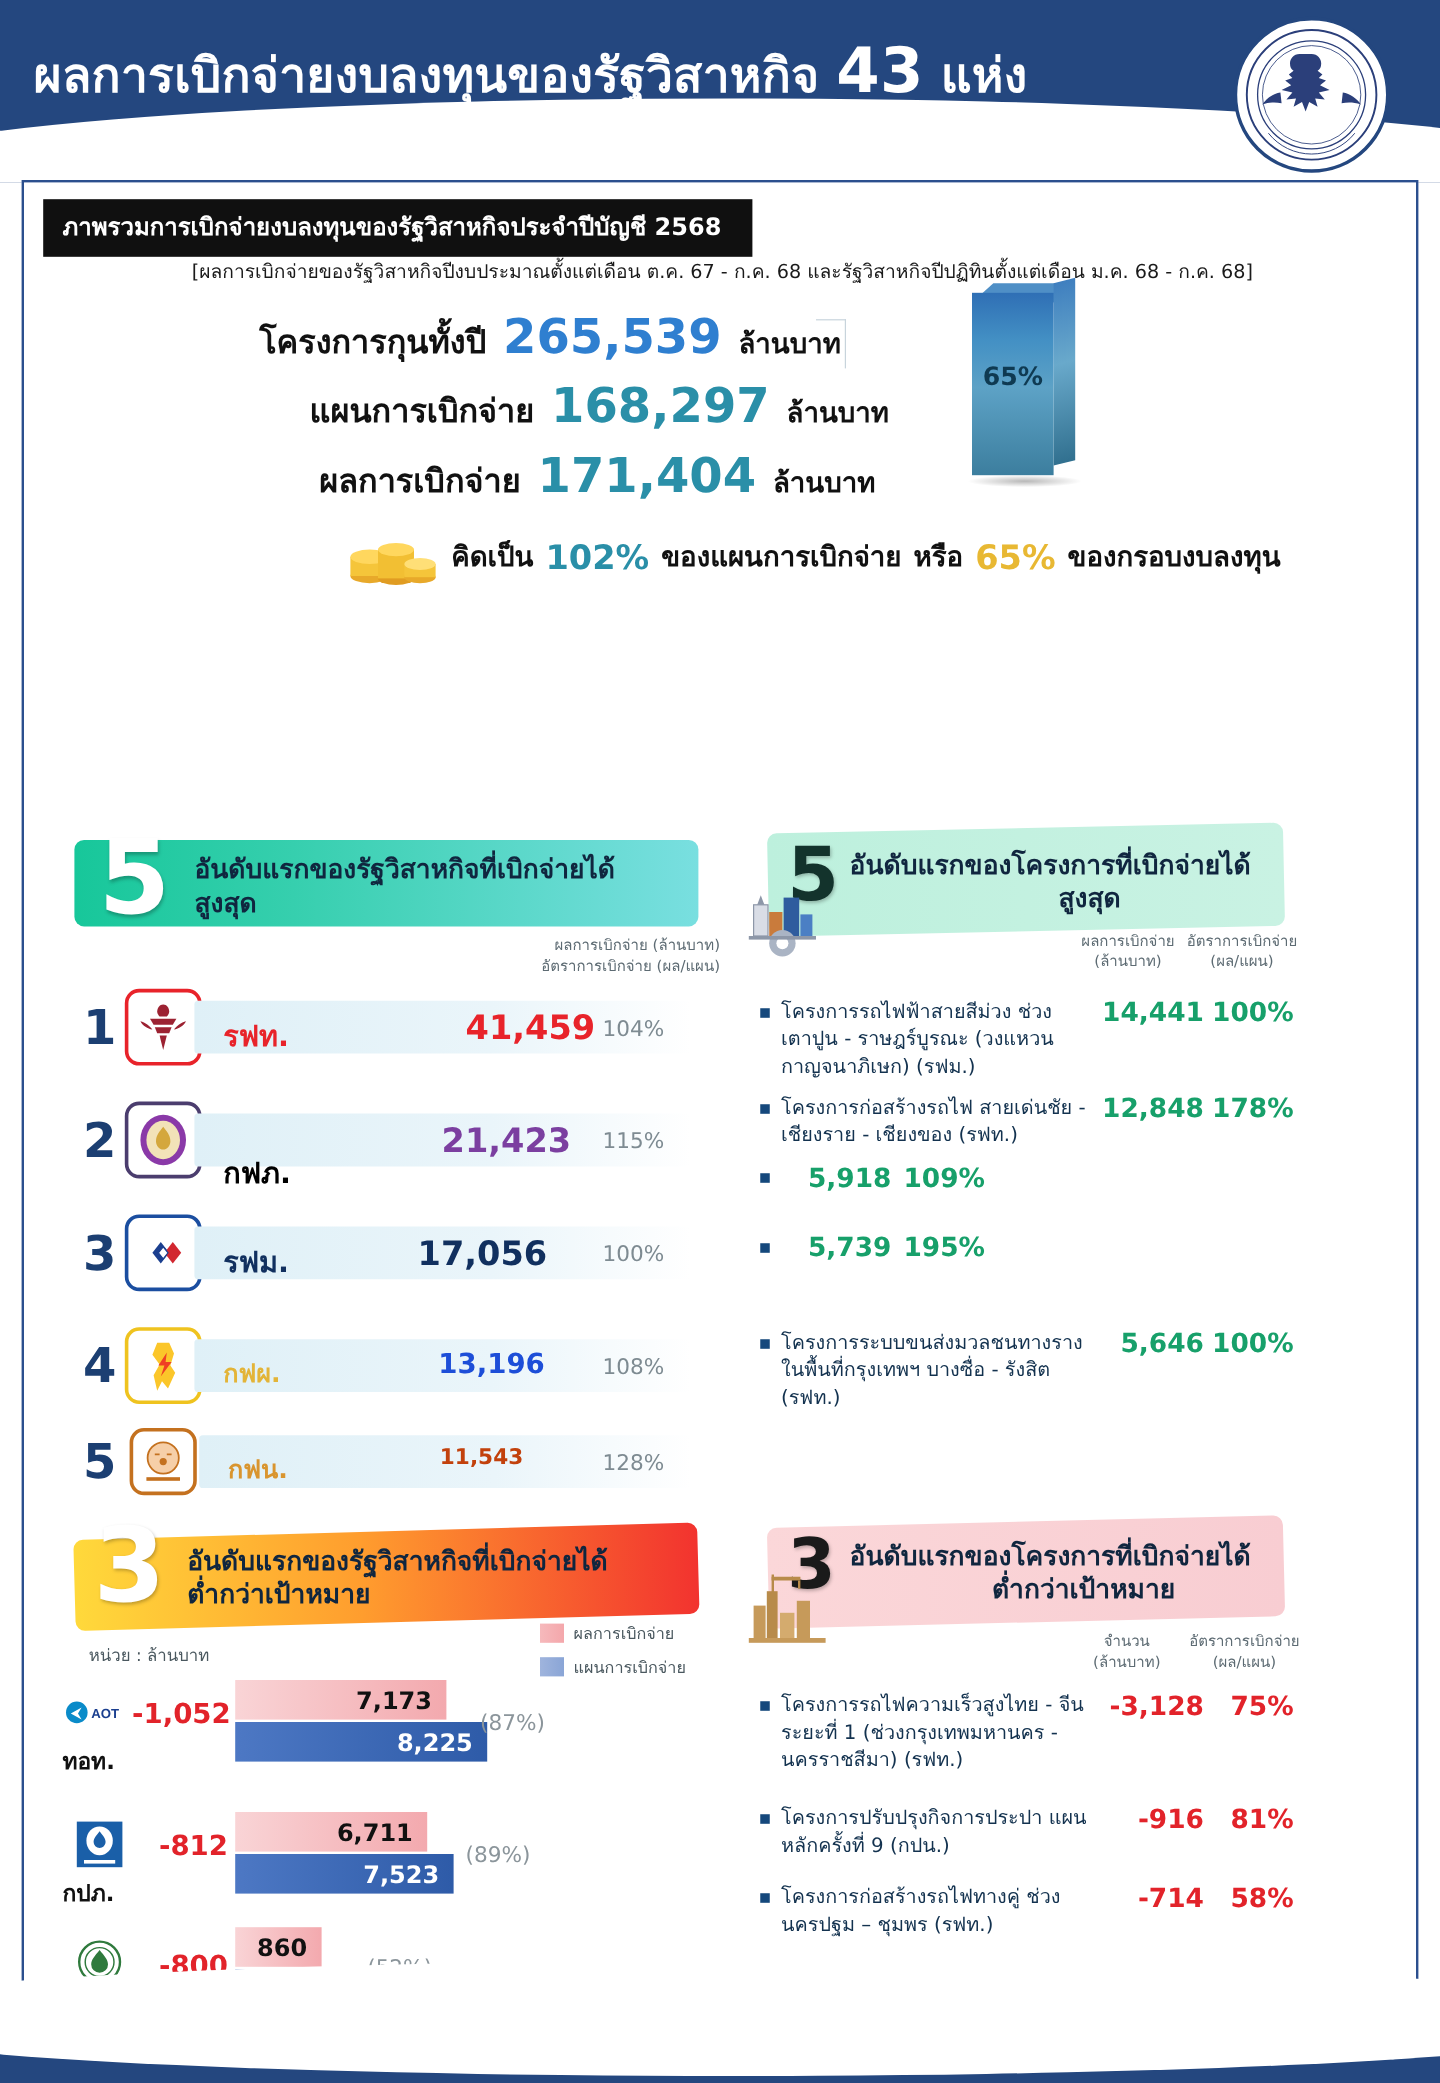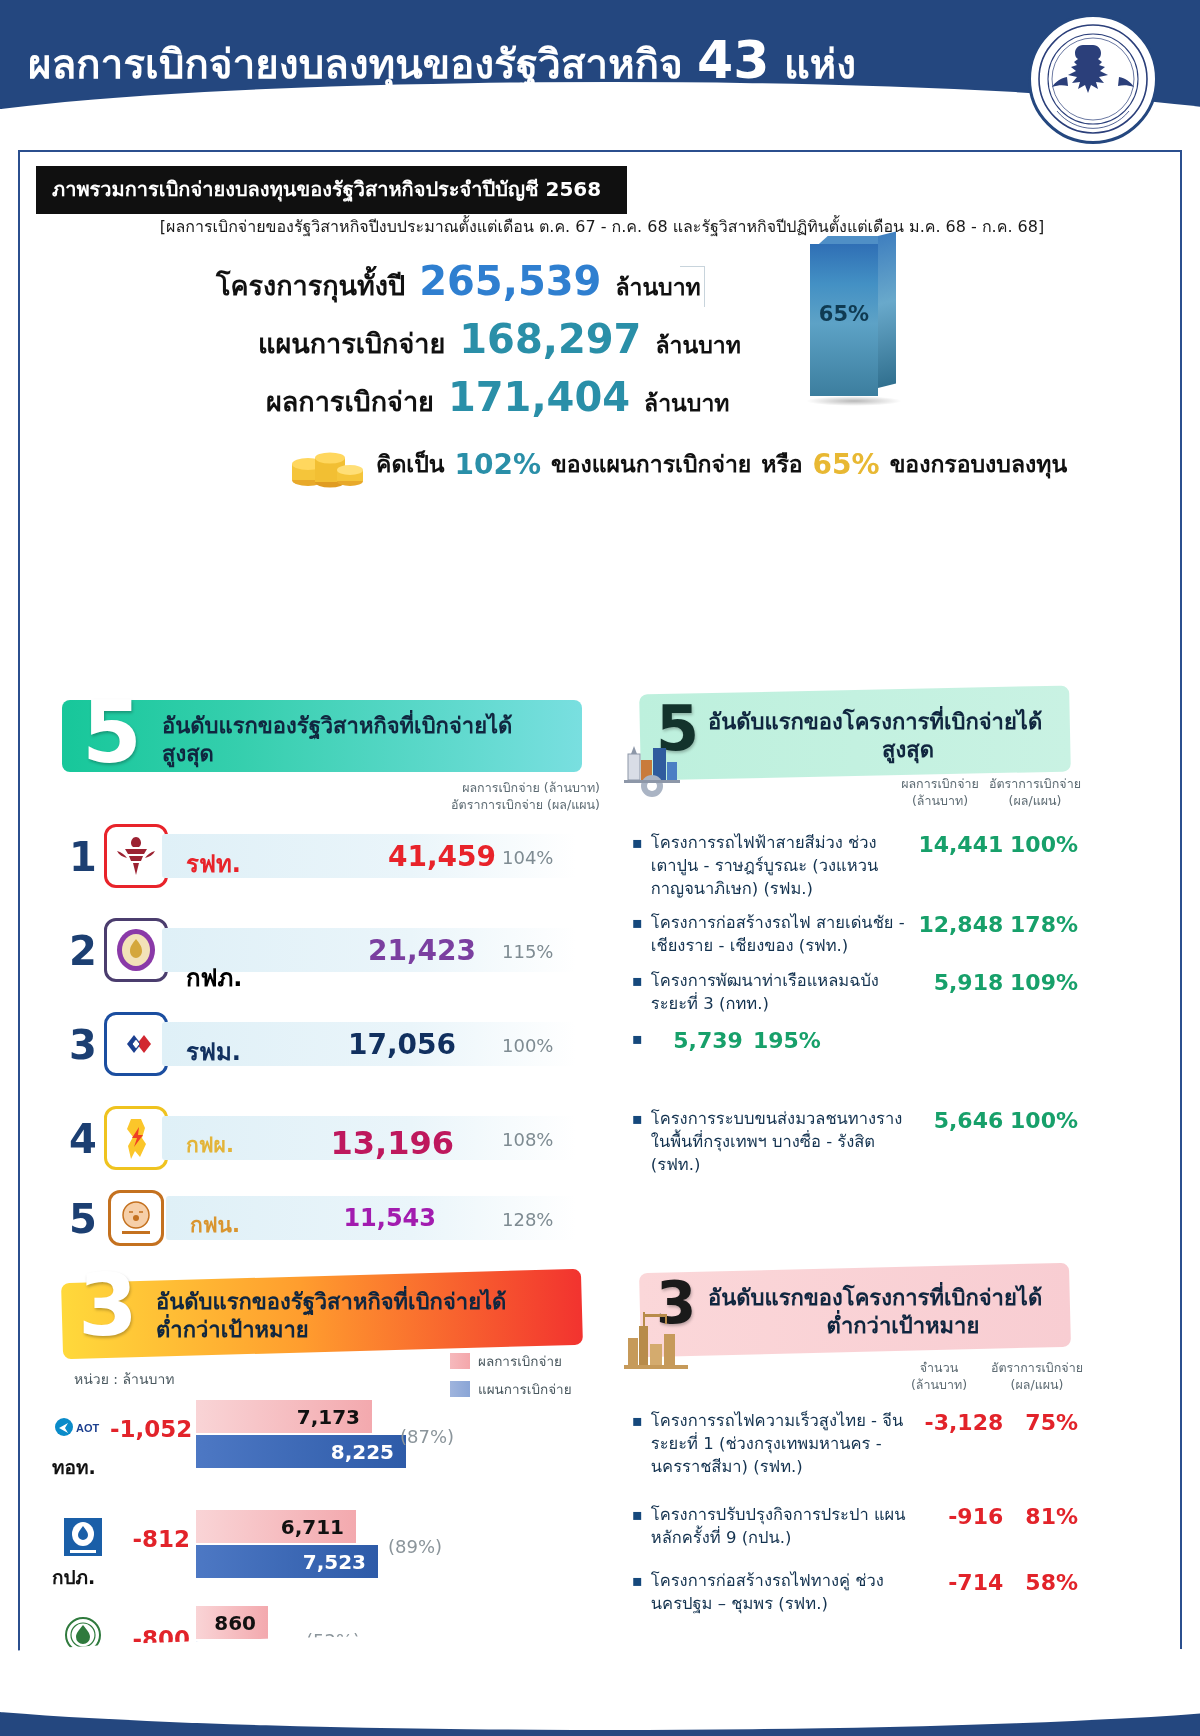--- a/index.html
+++ b/index.html
@@ -296,37 +296,37 @@
   <div class="soe-row" style="top:950px;">
     <div class="soe-rank">4</div>
     <div class="soe-logo" style="border:3px solid #efc31f;">
       <svg width="46" height="46" viewBox="0 0 46 46">
         <path d="M18 4h10l4 9-3 10 4 6-6 13-5-6-4 8-3-13 5-9-6-8z" fill="#fbc62a"></path>
         <path d="M26 12l-7 11h5l-3 9 9-12h-5z" fill="#ef4024"></path>
       </svg>
     </div>
     <div class="soe-bar"></div>
     <div class="soe-name" style="color:#e3b438;font-size:21px;top:26px;">กฟผ.</div>
-    <div class="soe-val" style="left:228px;color:#be185d;font-size:32px;top:22px;">13,196</div>
+    <div class="soe-val" style="left:228px;color:#1d4ed8;font-size:23px;top:22px;">13,196</div>
     <div class="soe-pct">108%</div>
   </div>
 
   <div class="soe-row" style="top:1030px;">
     <div class="soe-rank">5</div>
     <div class="soe-logo" style="border:3px solid #c4711f;width:56px;height:56px;top:8px;left:42px;">
       <svg width="40" height="40" viewBox="0 0 40 40">
         <circle cx="20" cy="17" r="13" fill="#f6cfa8" stroke="#c4711f" stroke-width="1.5"></circle>
         <path d="M13 14h4M23 14h4" stroke="#c4711f" stroke-width="1.6"></path>
         <circle cx="20" cy="20" r="3" fill="#c4711f"></circle>
         <rect x="6" y="33" width="28" height="3" fill="#c4711f"></rect>
       </svg>
     </div>
     <div class="soe-bar" style="left:100px;width:410px;"></div>
     <div class="soe-name" style="left:124px;color:#d9952f;font-size:21px;top:26px;">กฟน.</div>
-    <div class="soe-val" style="left:210px;color:#a21caf;font-size:24px;top:22px;">11,543</div>
+    <div class="soe-val" style="left:210px;color:#c2410c;font-size:18px;top:22px;">11,543</div>
     <div class="soe-pct">128%</div>
   </div>
 
   <div class="banner b-top5-prj"></div>
   <div class="bignum" style="left:636px;top:552px;font-size:62px;color:#13332c;">5</div>
   <div class="bnr-text" style="left:688px;top:556px;width:360px;text-align:left;">
     <div>อันดับแรกของโครงการที่เบิกจ่ายได้</div>
     <div style="text-align:center;padding-left:40px;">สูงสุด</div>
   </div>
   <div style="position:absolute;left:600px;top:588px;">
@@ -359,21 +359,20 @@
     <span class="prj-pct" style="color:#17a06a;">100%</span>
   </div>
   <div class="prj-row" style="top:760px;">
     <span class="prj-bullet">▪</span>
     <span class="prj-name">โครงการก่อสร้างรถไฟ สายเด่นชัย - เชียงราย - เชียงของ (รฟท.)</span>
     <span class="prj-val" style="color:#17a06a;">12,848</span>
     <span class="prj-pct" style="color:#17a06a;">178%</span>
   </div>
   <div class="prj-row" style="top:818px;">
     <span class="prj-bullet">▪</span>
-    <span class="prj-name">โครงการพัฒนาท่าเรือแหลมฉบัง ระยะที่ 3 (กทท.)</span>
     <span class="prj-val" style="color:#17a06a;">5,918</span>
     <span class="prj-pct" style="color:#17a06a;">109%</span>
   </div>
   <div class="prj-row" style="top:876px;">
     <span class="prj-bullet">▪</span>
     <span class="prj-val" style="color:#17a06a;">5,739</span>
     <span class="prj-pct" style="color:#17a06a;">195%</span>
   </div>
   <div class="prj-row" style="top:956px;">
     <span class="prj-bullet">▪</span>

